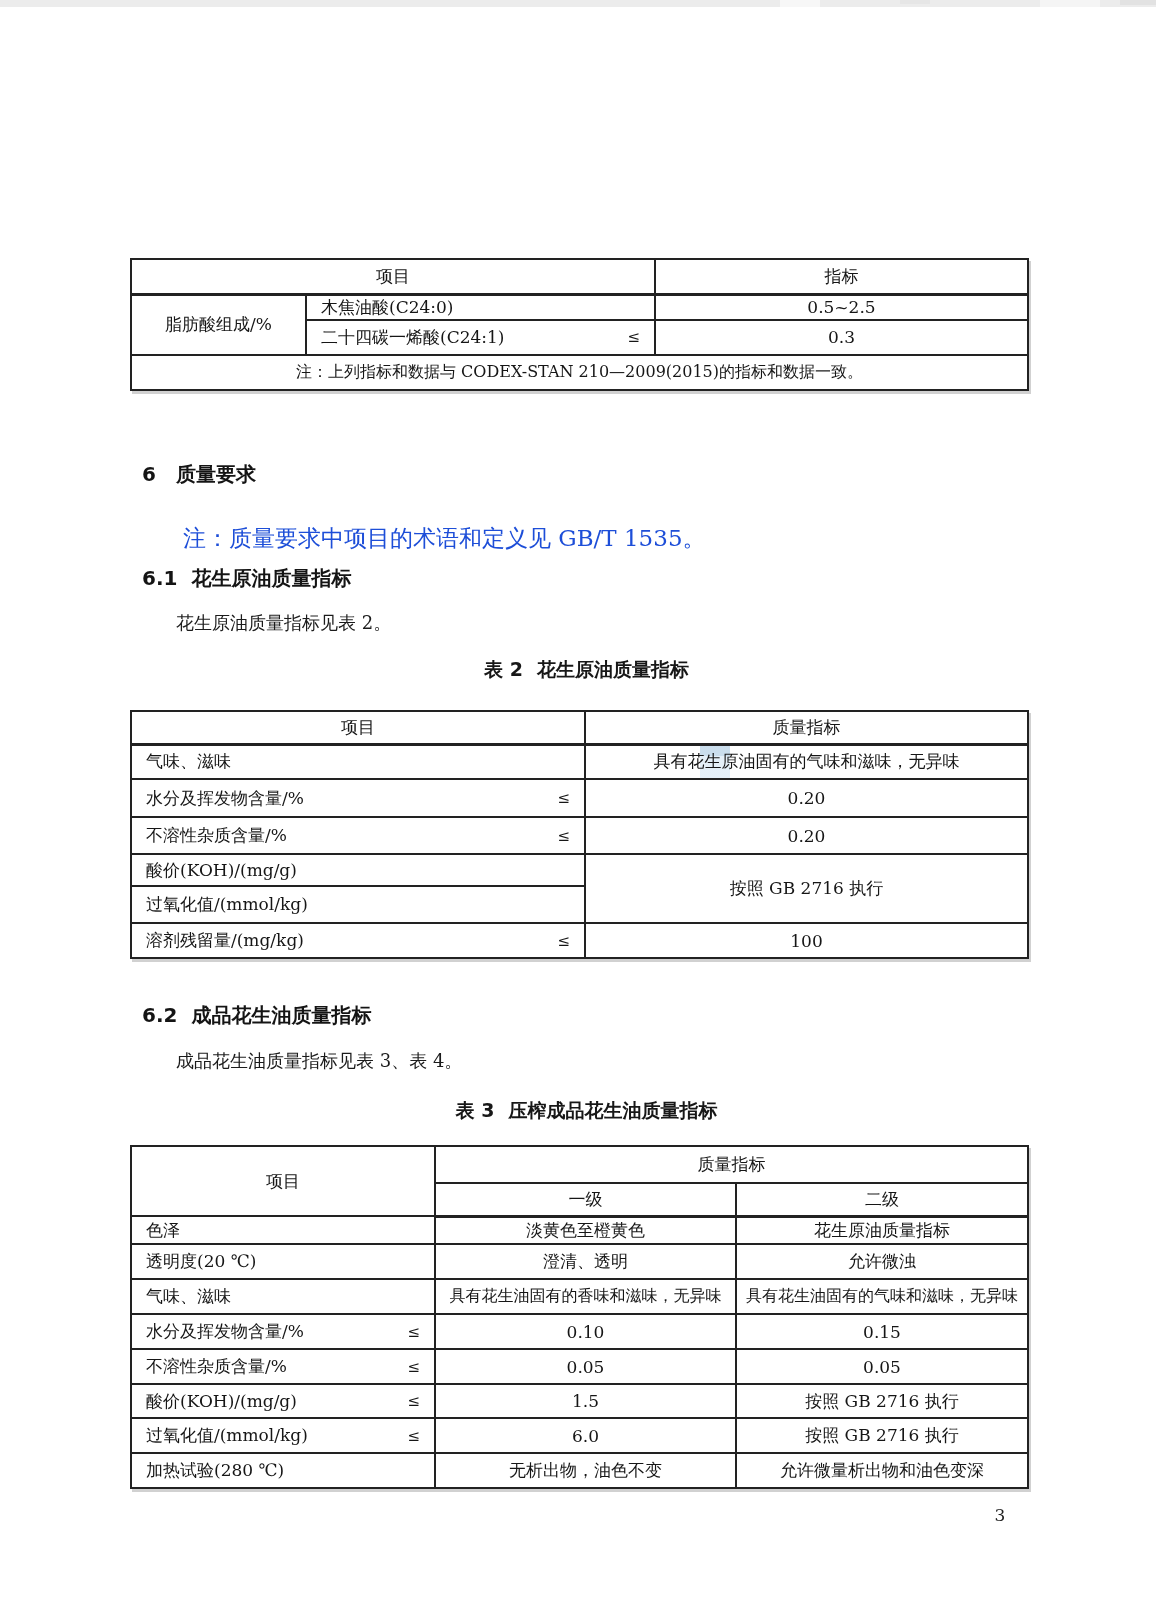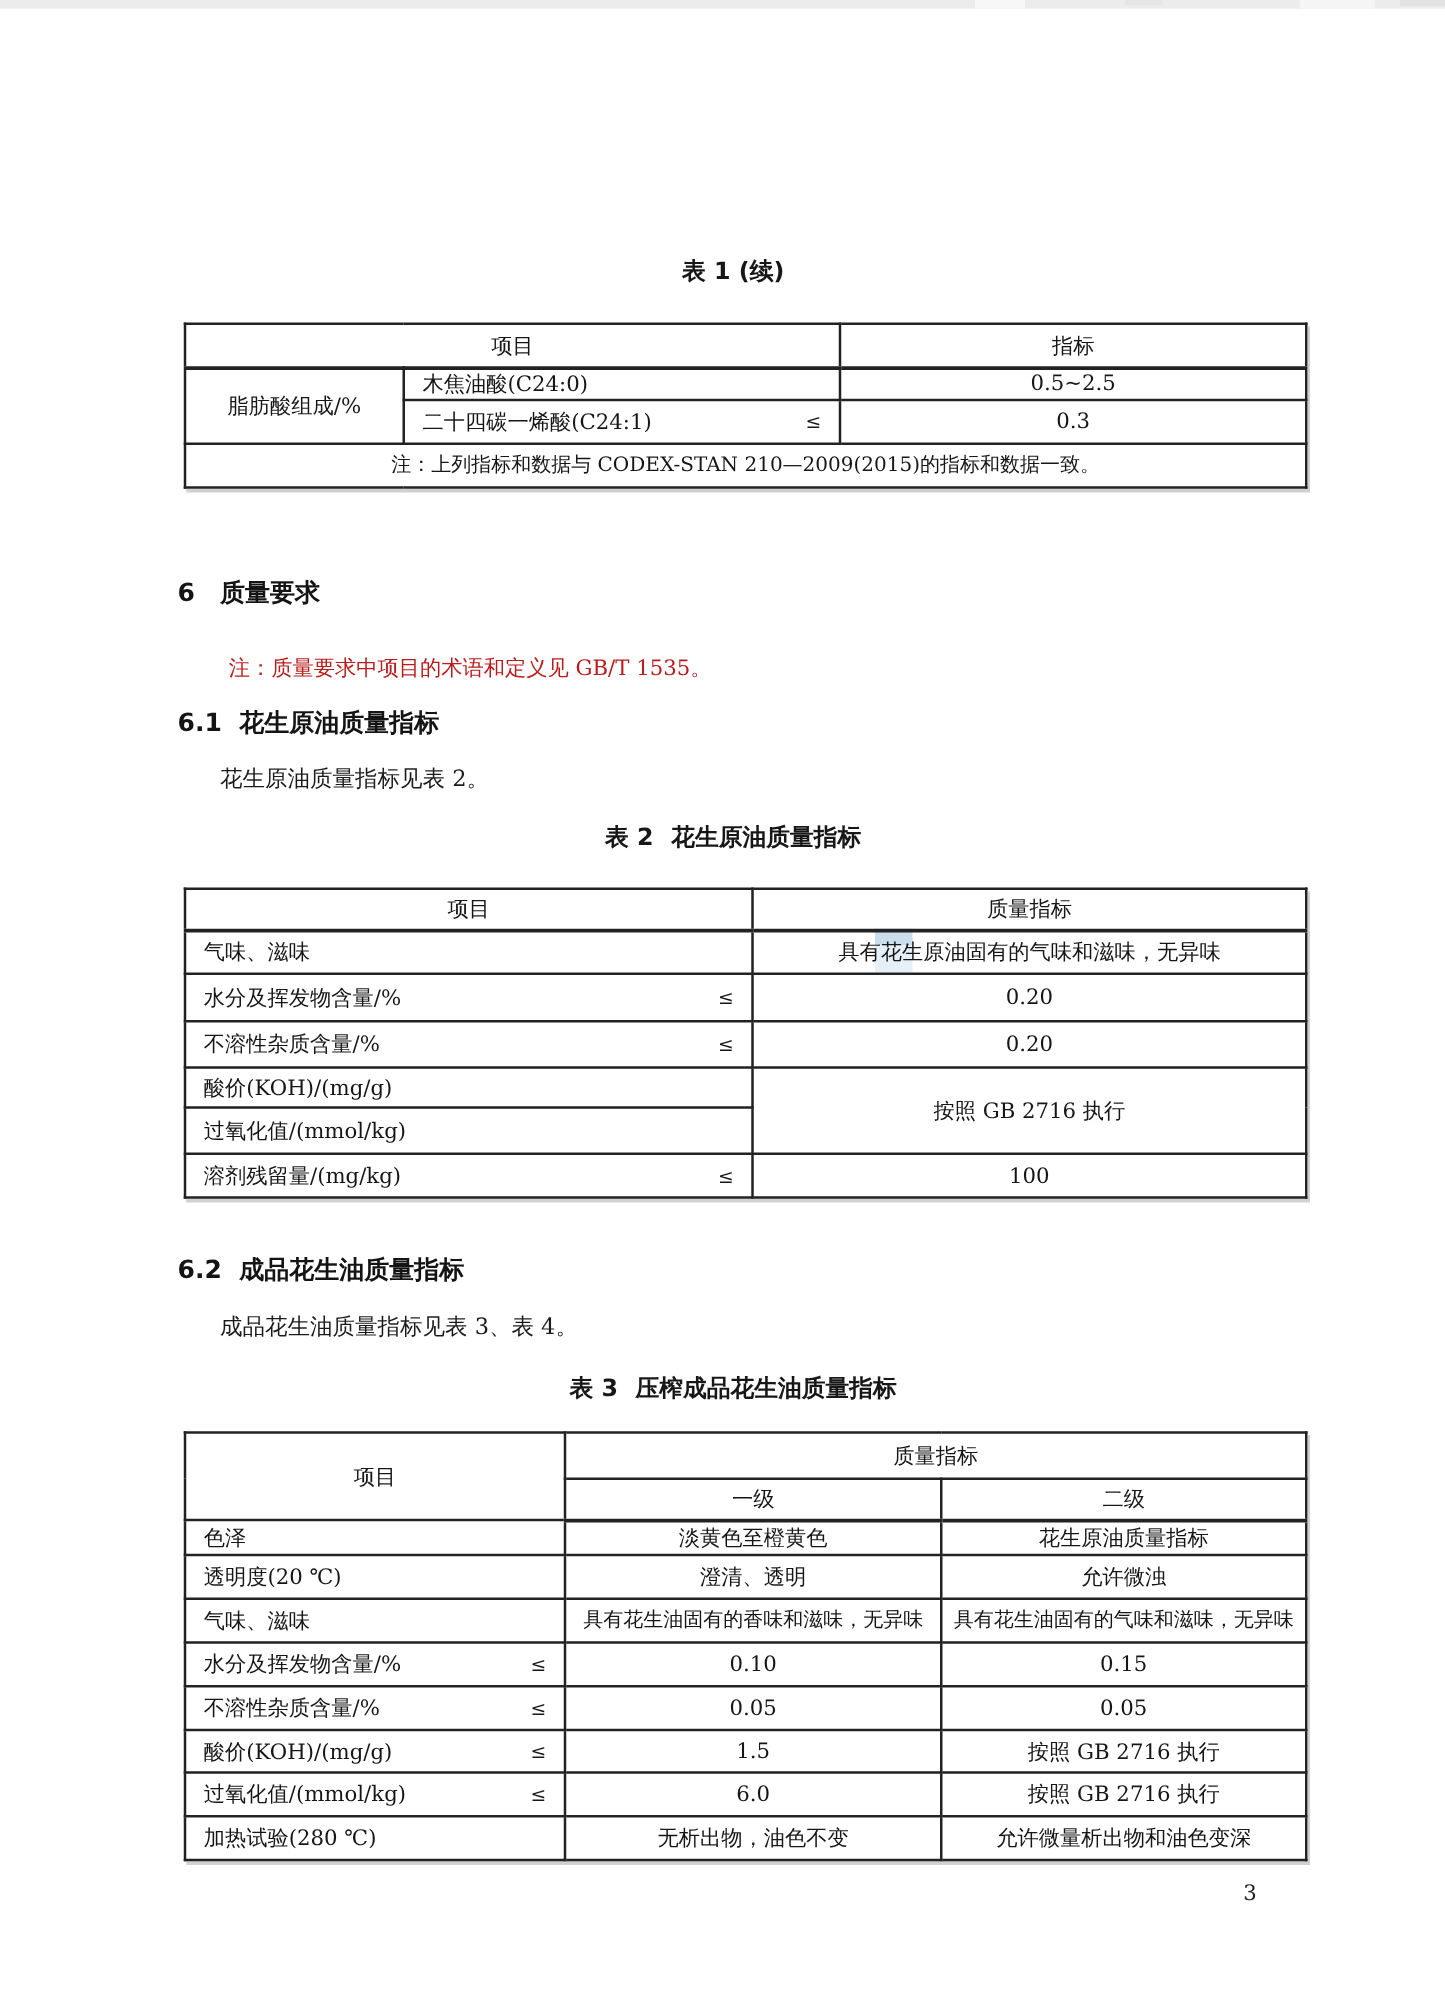--- a/index.html
+++ b/index.html
@@ -39,29 +39,29 @@
   .h-sec {
     position:absolute; left:142px;
     font-family:"DejaVu Sans","Liberation Sans",sans-serif;
     font-weight:bold; font-size:20px; color:#141414;
     white-space:nowrap;
   }
   .h-sec .h-num { display:inline-block; margin-right:20px; }
 
   .p-note {
     position:absolute; left:183px;
-    font-size:17px; color:#b91c1c; white-space:nowrap;
+    font-size:23px; color:#1d4ed8; white-space:nowrap;
   }
   .p-body {
     position:absolute; left:176px;
     font-size:18px; color:#1b1b1b; white-space:nowrap;
   }
 
   table.doc-table {
-    position:absolute; left:147px;
+    position:absolute; left:130px;
     border-collapse:collapse; table-layout:fixed;
     font-size:17px; color:#161616;
     background:transparent;
     box-shadow:2px 3px 0 rgba(0,0,0,0.18);
     padding-left:46px;
   }
   table.doc-table td {
     border:2px solid #222222;
     text-align:center; vertical-align:middle;
     padding:0 2px;
@@ -96,21 +96,20 @@
   <div class="scan-strip">
     <div class="lighter1"></div>
     <div class="lighter2"></div>
     <div class="darker1"></div>
     <div class="darker2"></div>
   </div>
 
   <div class="watermark"></div>
 
 
-  <div class="tbl-title" style="top:204px;">表 1 (续)</div>
 
   <table class="doc-table" style="top:258px; width:897px;">
     <colgroup>
         <col style="width:175px">
         <col style="width:349px">
         <col style="width:373px">
       </colgroup>
     <tbody>
       <tr class="thead" style="height:35px;">
         <td colspan="2">项目</td>

